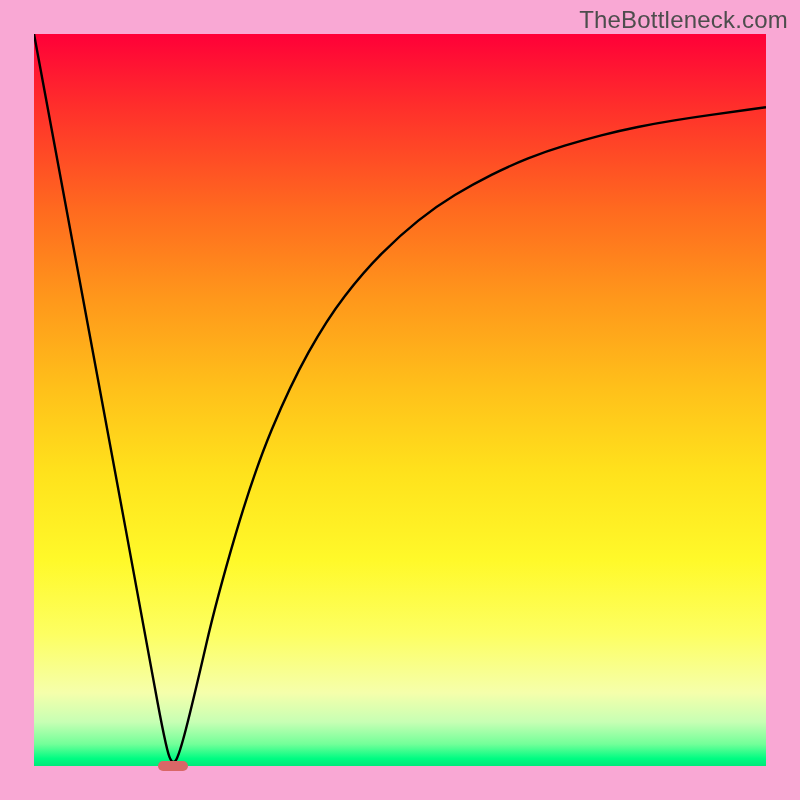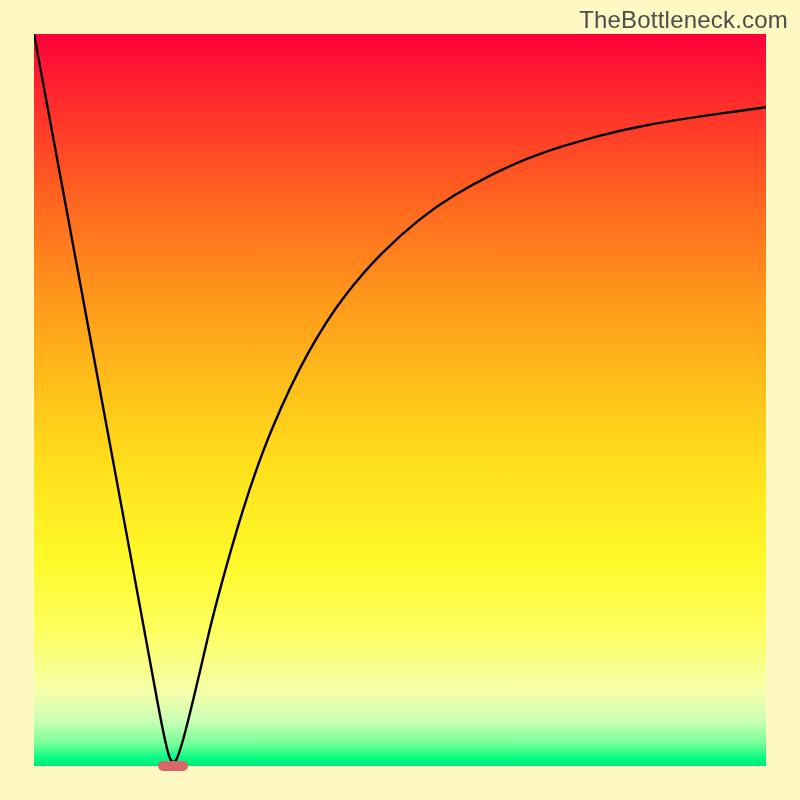--- a/index.html
+++ b/index.html
@@ -7,21 +7,21 @@
     padding: 0;
     width: 800px;
     height: 800px;
     overflow: hidden;
     background: #000;
   }
   .frame {
     position: relative;
     width: 800px;
     height: 800px;
-    background: #fef9c3;
+    background: #f9a8d4;
   }
   .plot-area {
     position: absolute;
     left: 34px;
     top: 34px;
     width: 732px;
     height: 732px;
     background: linear-gradient(to bottom,
       #ff0038 0%,
       #ff2f2b 10%,

